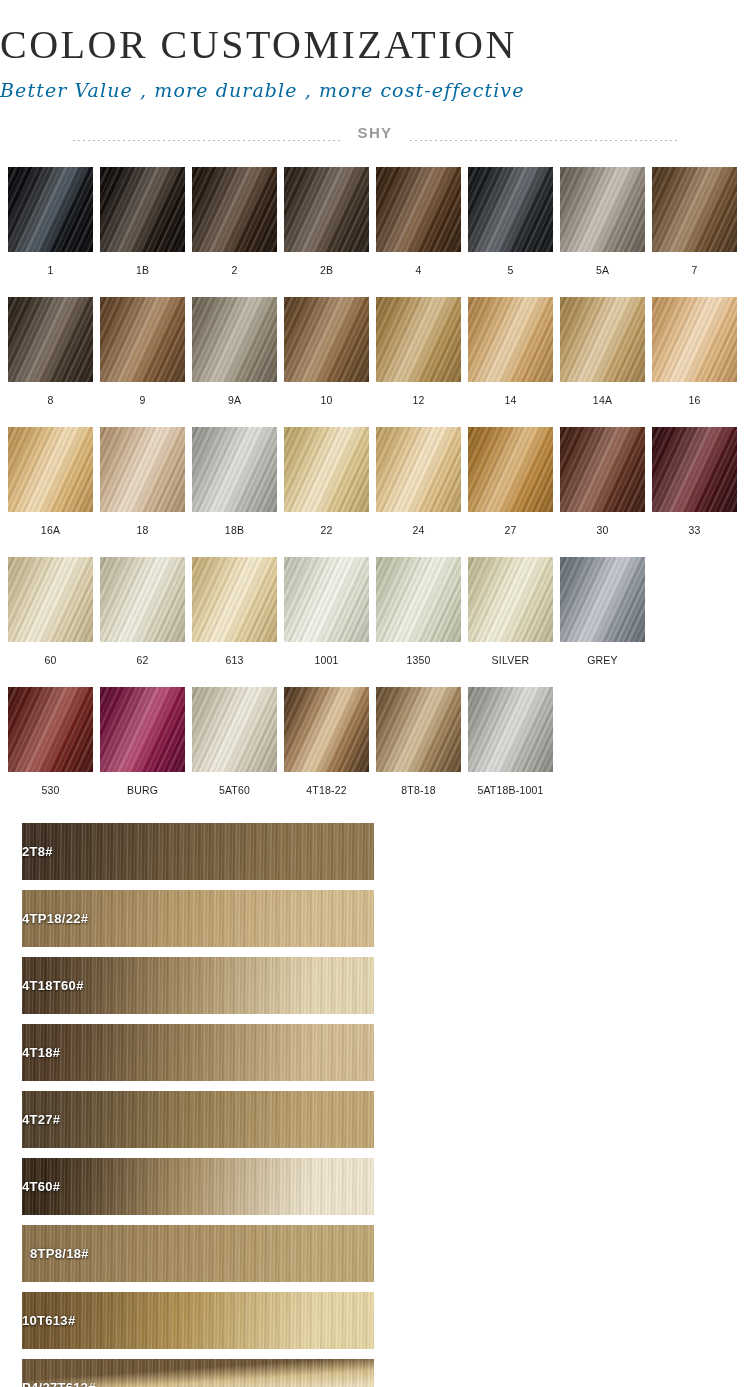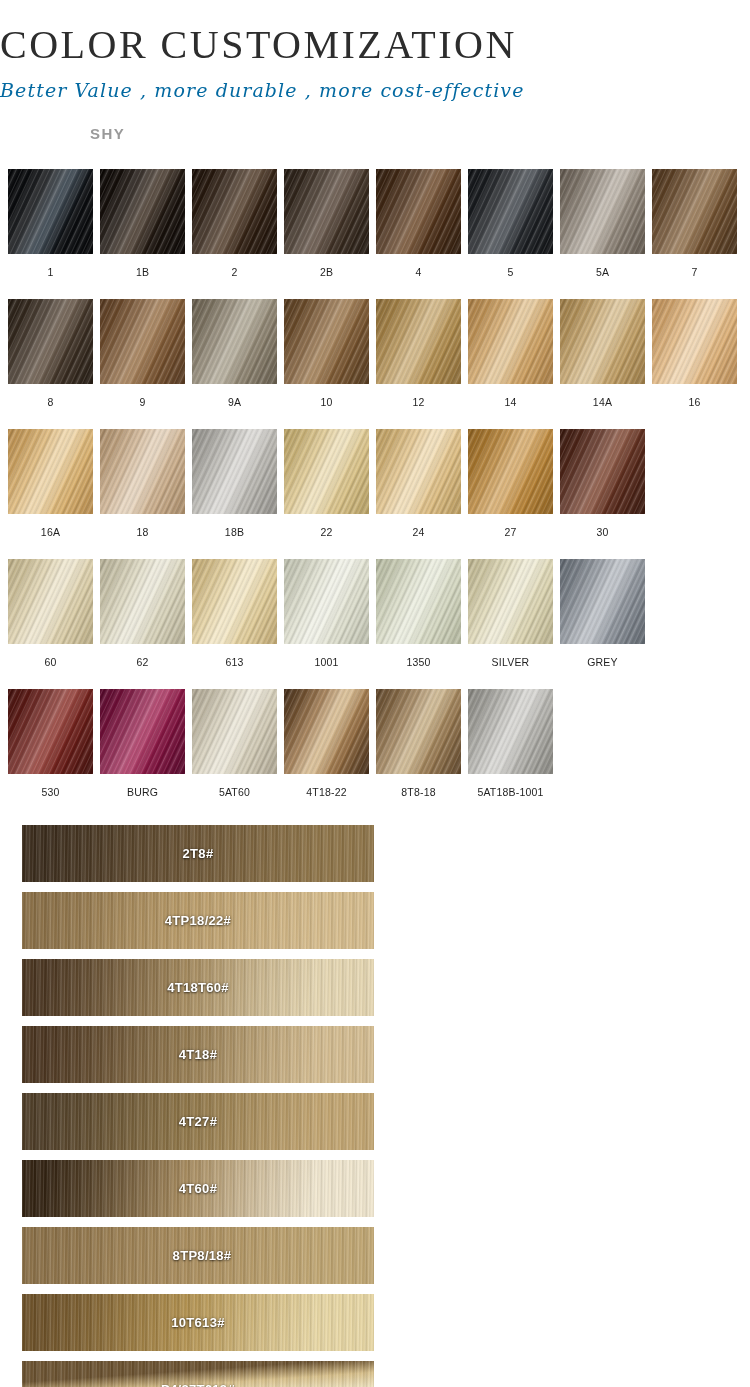--- a/index.html
+++ b/index.html
@@ -39,25 +39,24 @@
     font-style: italic;
     font-size: 19px;
     letter-spacing: 1.1px;
     color: #0369a1;
     margin-top: 11px;
   }
 
   
   .divider {
     display: flex;
-    align-items: flex-start;
+    align-items: flex-end;
     justify-content: center;
     margin: 23px auto 0;
     width: 604px;
-    flex-direction: column;
   }
 
   .divider-line {
     flex: 1 1 auto;
     height: 1px;
     background-image: linear-gradient(to right, #b9b9b9 0 2px, transparent 2px 5px);
     background-size: 5px 1px;
     background-repeat: repeat-x;
   }
 
@@ -149,21 +148,20 @@
     gap: 10px 6px;
   }
 
   .strip {
     position: relative;
     width: 352px;
     height: 57px;
     overflow: hidden;
     display: flex;
     align-items: center;
-    justify-content: center;
   }
 
   
   .strip::after {
     content: "";
     position: absolute;
     inset: 0;
     background-image:
       repeating-linear-gradient(91deg,
         rgba(255,255,255,0.00) 0px,
@@ -295,20 +293,24 @@
         <div class="swatch-label">24</div>
       </div>
       <div class="swatch-cell">
         <div class="swatch-tile" style="background: linear-gradient(115deg, rgb(143, 98, 32) 0%, rgb(185, 132, 55) 34%, rgb(216, 168, 98) 52%, rgb(185, 132, 55) 70%, rgb(143, 98, 32) 100%);"></div>
         <div class="swatch-label">27</div>
       </div>
       <div class="swatch-cell">
         <div class="swatch-tile" style="background: linear-gradient(115deg, rgb(56, 24, 14) 0%, rgb(90, 42, 27) 34%, rgb(128, 67, 44) 52%, rgb(90, 42, 27) 70%, rgb(56, 24, 14) 100%);"></div>
         <div class="swatch-label">30</div>
       </div>
+      <div class="swatch-cell">
+        <div class="swatch-tile" style="background: linear-gradient(115deg, rgb(44, 9, 12) 0%, rgb(74, 19, 23) 34%, rgb(110, 32, 38) 52%, rgb(74, 19, 23) 70%, rgb(44, 9, 12) 100%);"></div>
+        <div class="swatch-label">33</div>
+      </div>
     </div>
     <div class="swatch-row">
       <div class="swatch-cell">
         <div class="swatch-tile" style="background: linear-gradient(115deg, rgb(188, 174, 134) 0%, rgb(221, 208, 171) 34%, rgb(240, 231, 205) 52%, rgb(221, 208, 171) 70%, rgb(188, 174, 134) 100%);"></div>
         <div class="swatch-label">60</div>
       </div>
       <div class="swatch-cell">
         <div class="swatch-tile" style="background: linear-gradient(115deg, rgb(182, 176, 151) 0%, rgb(217, 212, 187) 34%, rgb(238, 235, 219) 52%, rgb(217, 212, 187) 70%, rgb(182, 176, 151) 100%);"></div>
         <div class="swatch-label">62</div>
       </div>

